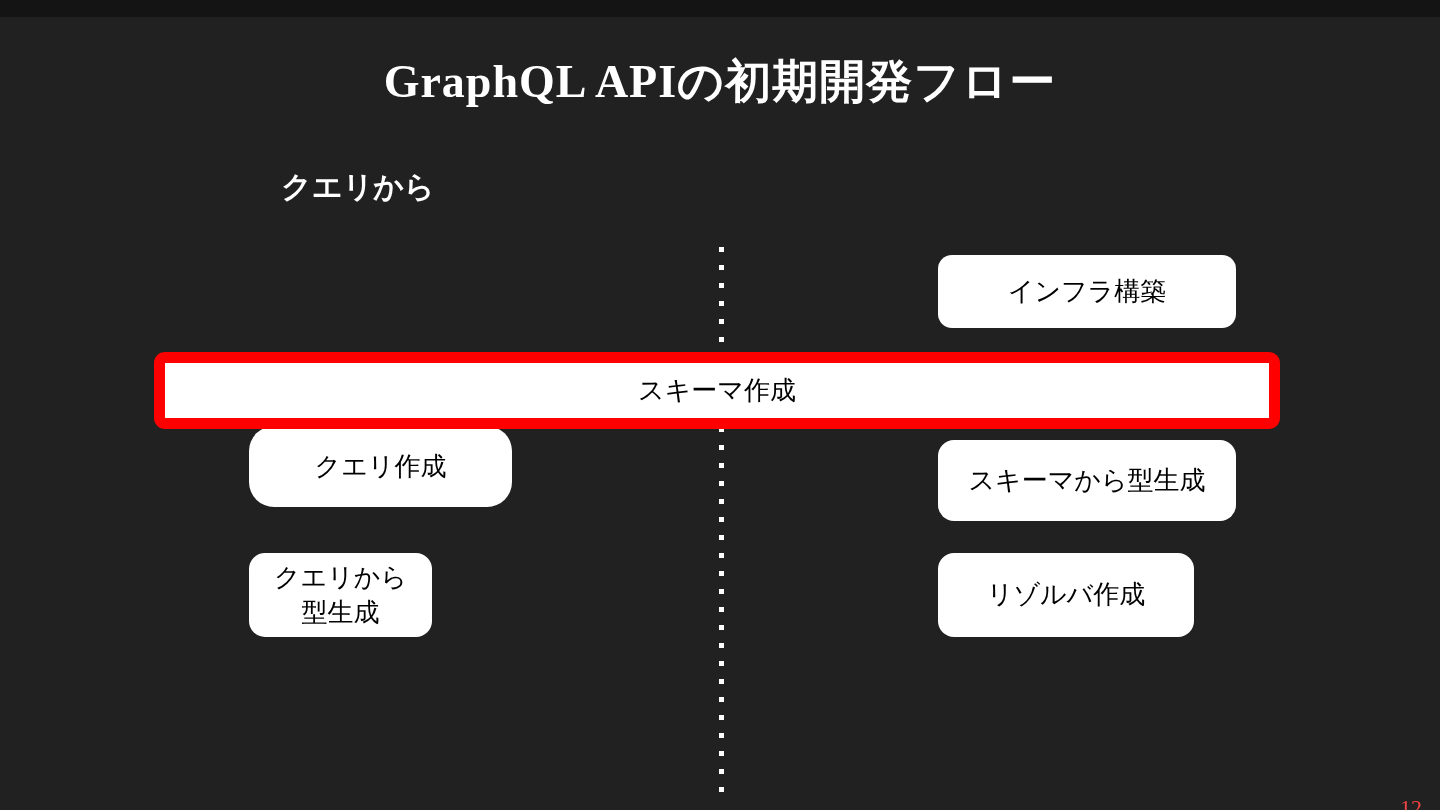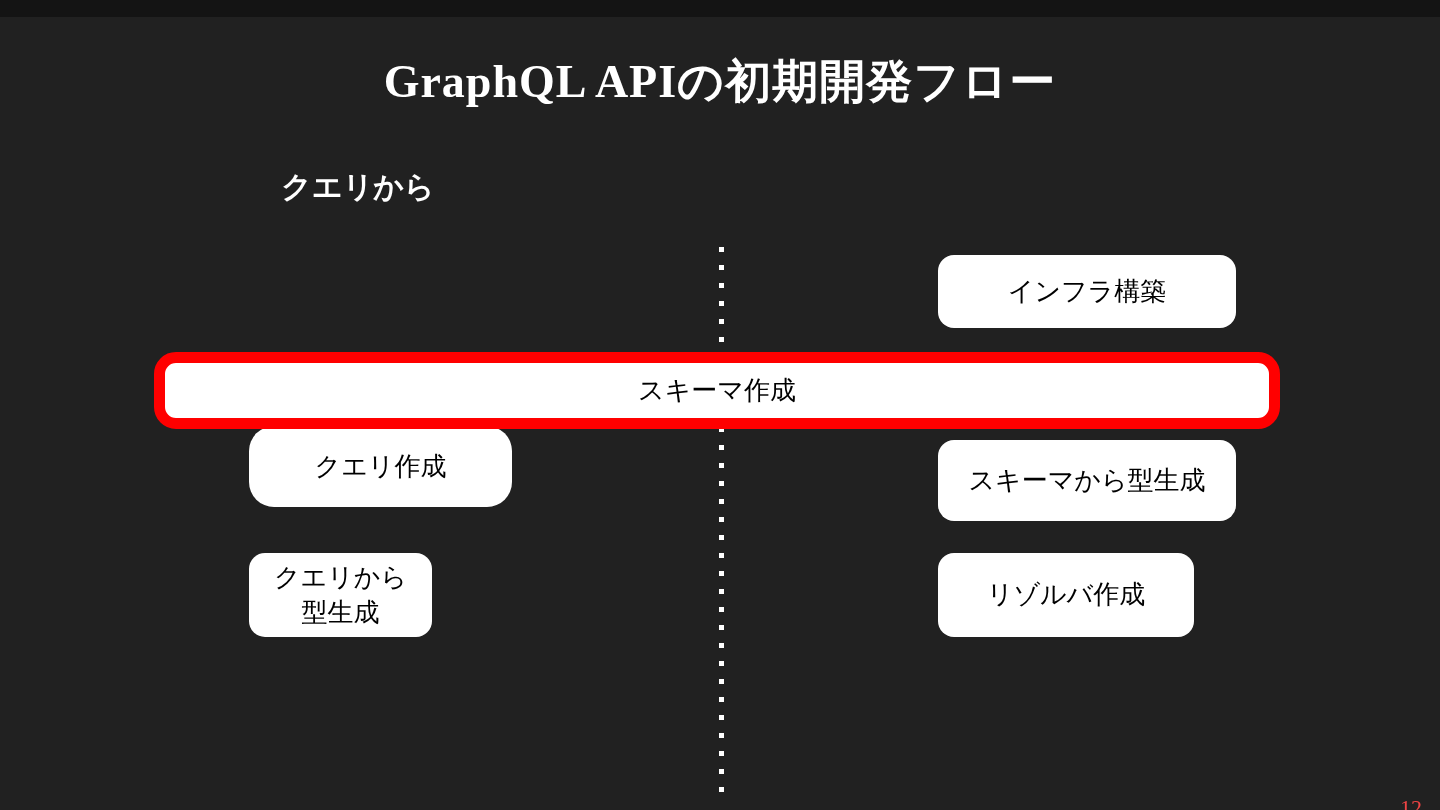--- a/index.html
+++ b/index.html
@@ -61,36 +61,36 @@
     display: flex;
     flex-direction: column;
     align-items: center;
     justify-content: center;
     color: #000000;
     font-size: 26px;
     line-height: 1.35;
     text-align: center;
     z-index: 2;
   }
-  .box-infra            { left: 938px; top: 238px; width: 298px; height: 73px; }
+  .box-infra            { left: 938px; top: 238px; width: 298px; height: 73px; border-radius: 14px; }
   .box-query-create     { left: 249px; top: 409px; width: 263px; height: 81px; border-radius: 25px; }
   .box-type-from-schema { left: 938px; top: 423px; width: 298px; height: 81px; }
   .box-type-from-query  { left: 249px; top: 536px; width: 183px; height: 84px; }
   .box-resolver         { left: 938px; top: 536px; width: 256px; height: 84px; }
 
   .schema-bar {
     position: absolute;
     left: 154px;
     top: 335px;
     width: 1126px;
     height: 77px;
     box-sizing: border-box;
     background: #ffffff;
     border: 11px solid #ff0000;
-    border-radius: 22px;
+    border-radius: 11px;
     display: flex;
     align-items: center;
     justify-content: center;
     color: #000000;
     font-size: 26px;
     z-index: 3;
   }
 
   .page-number {
     position: absolute;

